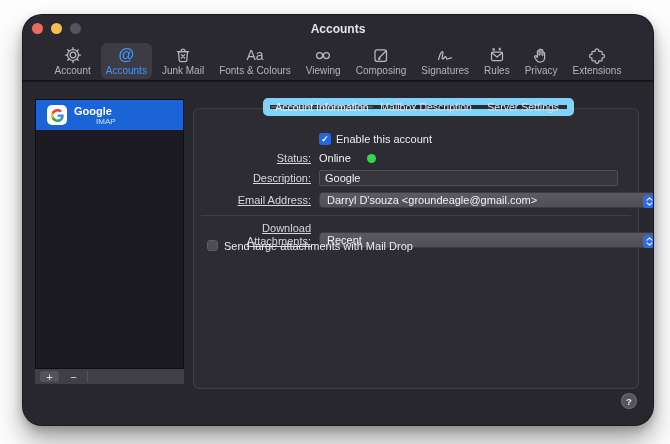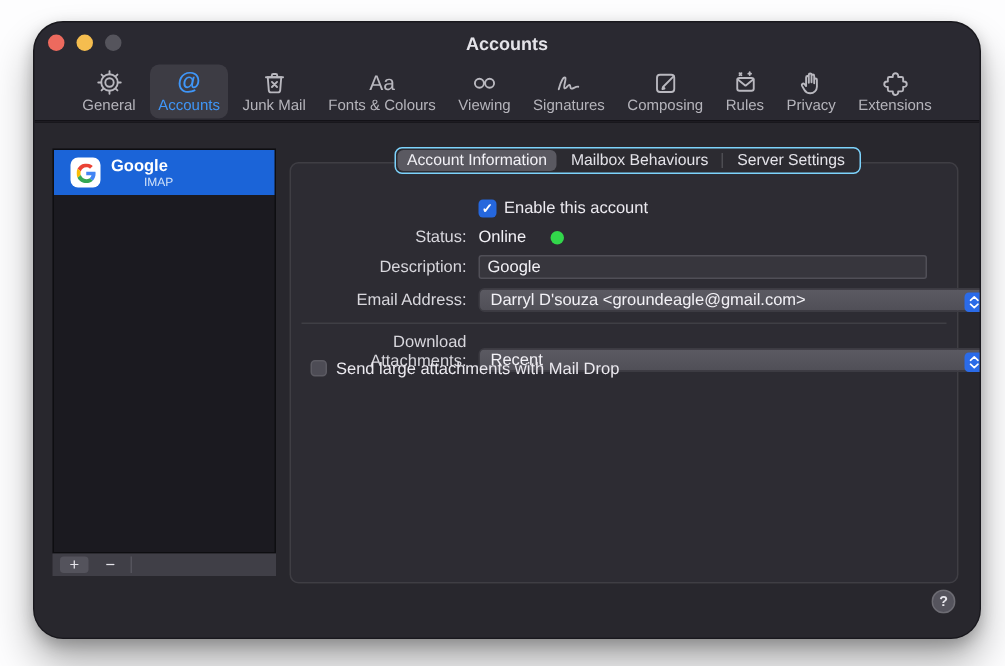--- a/index.html
+++ b/index.html
@@ -56,31 +56,31 @@
     font-size:11px; line-height:10px; color:#e4e3e9; }
   .bar-btn.add { margin-left:5px; background:#54535c; border-radius:2.5px; }
   .bar-btn.remove { margin-left:5px; }
   .bar-sep { width:1px; height:11px; background:#55545d; margin-left:4px; }
 
   
   .tabbox { position:absolute; left:170px; top:26px; width:446px; height:281px;
     background:#2d2c33; border:1px solid rgba(255,255,255,0.085); border-radius:6px; }
 
   .segmented { position:absolute; left:240px; top:16px; width:311px; height:18px;
-    background:#2c2b31; border:1px solid #7dd3fc; border-radius:5px;
+    background:#2c2b31; border:7px solid #7dd3fc; border-radius:5px;
     display:flex; align-items:stretch; z-index:3; }
   .seg { display:flex; align-items:center; justify-content:center;
     font-size:10.5px; color:#e3e2e8; white-space:nowrap; }
   .seg.s0 { width:107px; } .seg.s1 { width:110px; } .seg.s2 { width:92px; }
   .seg.sel { background:#5a5961; border-radius:4px; margin:1px; color:#f2f1f6; }
   .seg-sep { width:1px; margin:3px 0; background:rgba(255,255,255,0.16); }
 
   
   .f-label { position:absolute; left:176px; width:112px; text-align:right;
-    font-size:11px; color:#d8d7dd; line-height:13px; }
+    font-size:11px; color:#d8d7dd; line-height:13px;text-decoration:underline; }
   .f-value { font-size:11px; color:#f2f1f6; }
 
   .checkbox { position:absolute; width:12px; height:12px; border-radius:3px;
     background:#2567dd; display:flex; align-items:center; justify-content:center; }
   .checkbox .mark { color:#ffffff; font-size:9px; font-weight:bold; line-height:9px; }
   .checkbox.empty { background:#4d4c55; border:1px solid #5c5b63; }
 
   .enable-check { left:296px; top:51px; }
   .enable-label { position:absolute; left:313px; top:51px; font-size:11px; color:#eceaf0; line-height:12px; }
 
@@ -131,21 +131,21 @@
   <div class="toolbar">
 
     <div class="tb-item">
       <span class="tb-icon">
         <svg width="20" height="20" viewBox="0 0 20 20">
           <circle cx="10" cy="10" r="2.8"></circle>
             <circle cx="10" cy="10" r="5.5"></circle>
           <path d="M15.5 10h2M13.9 13.9l1.4 1.4M10 15.5v2M6.1 13.9l-1.4 1.4M4.5 10h-2M6.1 6.1L4.7 4.7M10 4.5v-2M13.9 6.1l1.4-1.4"></path>
         </svg>
       </span>
-      <span class="tb-label">General</span>
+      <span class="tb-label">Account</span>
     </div>
 
     <div class="tb-item sel">
       <span class="tb-icon">
         <span class="tb-glyph at">@</span>
       </span>
       <span class="tb-label">Accounts</span>
     </div>
 
     <div class="tb-item">
@@ -173,34 +173,34 @@
             <circle cx="13.4" cy="10.5" r="3"></circle>
           <path d="M9.6 10.2h.8"></path>
         </svg>
       </span>
       <span class="tb-label">Viewing</span>
     </div>
 
     <div class="tb-item">
       <span class="tb-icon">
         <svg width="20" height="20" viewBox="0 0 20 20">
-          <path d="M3.5 14.5c1.5-6.2 3.6-8.7 4.4-7.7.8.9-1.7 6.5-.5 7.1 1 .5 2.3-2.5 3.3-2.3.8.2.2 2.3 1.2 2.5 1.3.2 2.5-1.5 4.6-1.3"></path>
-        </svg>
-      </span>
-      <span class="tb-label">Signatures</span>
-    </div>
-
-    <div class="tb-item">
-      <span class="tb-icon">
-        <svg width="20" height="20" viewBox="0 0 20 20">
           <rect x="4" y="4.8" width="11.5" height="11.5" rx="2"></rect>
           <path d="M8 13l7.2-7.2M8 13l-.4 1.4 1.4-.4z"></path>
         </svg>
       </span>
       <span class="tb-label">Composing</span>
+    </div>
+
+    <div class="tb-item">
+      <span class="tb-icon">
+        <svg width="20" height="20" viewBox="0 0 20 20">
+          <path d="M3.5 14.5c1.5-6.2 3.6-8.7 4.4-7.7.8.9-1.7 6.5-.5 7.1 1 .5 2.3-2.5 3.3-2.3.8.2.2 2.3 1.2 2.5 1.3.2 2.5-1.5 4.6-1.3"></path>
+        </svg>
+      </span>
+      <span class="tb-label">Signatures</span>
     </div>
 
     <div class="tb-item">
       <span class="tb-icon">
         <svg width="20" height="20" viewBox="0 0 20 20">
           <rect x="4.5" y="7" width="11" height="8.5" rx="1.5"></rect>
           <path d="M4.7 7.8l5.3 4.3 5.3-4.3"></path>
           <path d="M6 3.8l1.3 1.3M7.3 3.8L6 5.1M12.8 3.2v1.8M11.9 4.1h1.8"></path>
         </svg>
       </span>
@@ -249,21 +249,21 @@
     <div class="acct-bar">
       <span class="bar-btn add">+</span>
       <span class="bar-btn remove">−</span>
       <span class="bar-sep"></span>
     </div>
 
     <div class="tabbox"></div>
 
     <div class="segmented">
       <span class="seg s0 sel">Account Information</span>
-      <span class="seg s1">Mailbox Behaviours</span>
+      <span class="seg s1">Mailbox Description</span>
       <span class="seg-sep"></span>
       <span class="seg s2">Server Settings</span>
     </div>
 
     <span class="checkbox enable-check">
       <span class="mark">✓</span>
     </span>
     <span class="enable-label">Enable this account</span>
 
     <span class="f-label status-label">Status:</span>

